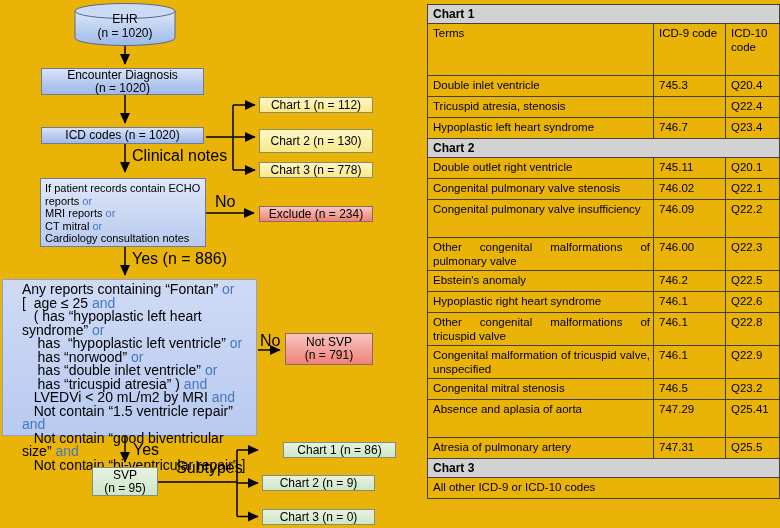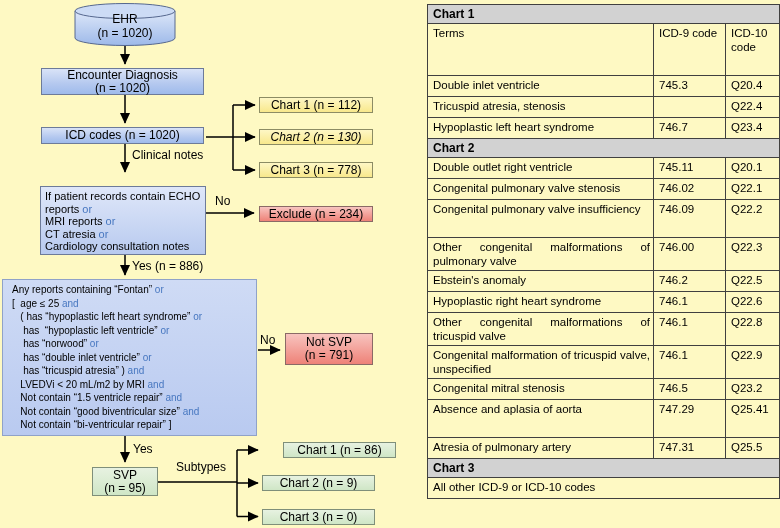--- a/index.html
+++ b/index.html
@@ -1,42 +1,42 @@
 <!DOCTYPE html>
 <html><head>
 <meta charset="utf-8">
 <style>
   html,body { margin:0; padding:0; background:#ffffff; }
   #app {
-    position:relative; width:780px; height:528px; background:#fef9c3;
+    position:relative; width:780px; height:528px; background:#eab308;
     font-family:"Liberation Sans", sans-serif; color:#000; overflow:hidden;
   }
   
   #flow { position:absolute; left:0; top:0; width:427px; height:528px; }
   #arrows { position:absolute; left:0; top:0; }
   .node {
     position:absolute; box-sizing:border-box; border:1px solid #6d7b99;
     display:flex; flex-direction:column; align-items:center; justify-content:center;
     text-align:center; line-height:13px; font-size:12px;
   }
   .blue-box  { background:linear-gradient(180deg,#d9e3f7 0%,#b4c8ef 60%,#9fbbeb 100%); }
   .blue-lite { background:linear-gradient(180deg,#dfe7f9 0%,#b8caef 100%); }
   .criteria  { background:linear-gradient(180deg,#cfdbf5 0%,#b9caf0 100%); border-color:#8fa2c8; }
   .yellow-box{ background:linear-gradient(180deg,#fef7c5 0%,#f8e88c 100%); border-color:#8c8c64; }
   .red-box   { background:linear-gradient(180deg,#f8c4bf 0%,#ee8278 100%); border-color:#8a6a66; }
   .green-box { background:linear-gradient(180deg,#e7f2e1 0%,#cfe6c6 100%); border-color:#7f8f7a; }
   .left-align { align-items:flex-start; justify-content:flex-start; text-align:left; }
   .rt { white-space:pre-wrap; }
   .rt-line { white-space:pre-wrap; }
   .conj { color:#4777c0; }
-  .lbl { position:absolute; font-size:12px; line-height:13px; }
+  .lbl { position:absolute; font-size:16px; line-height:13px; }
   #ehr-label { position:absolute; left:75px; top:12px; width:100px; text-align:center;
                font-size:12px; line-height:14px; }
-  #echo-box   { left:40px;  top:186px; width:166px; height:69px; font-size:11px;  line-height:12.6px; padding:3px 2px 2px 4px; }
-  #criteria-box { left:2px; top:279px; width:255px; height:157px; font-size:10px; line-height:13.5px; padding:3px 4px 3px 9px; }
+  #echo-box   { left:40px;  top:178px; width:166px; height:69px; font-size:11px;  line-height:12.6px; padding:3px 2px 2px 4px; }
+  #criteria-box { left:2px; top:279px; width:255px; height:157px; font-size:14px; line-height:13.5px; padding:3px 4px 3px 19px; }
   
   #table-wrap { position:absolute; left:427px; top:4px; width:352px; }
   table { border-collapse:collapse; table-layout:fixed; width:352px;
           font-size:11.5px; line-height:14px; }
   td { border:1px solid #404040; vertical-align:top; padding:2px 3px 2px 5px;
        overflow:hidden; }
   .sec-row  { height:16px; }
   .sec-cell { background:#d2d2d2; font-weight:bold; font-size:12px; }
   .colhead-row { height:52px; }
   .data-row { height:21px; }
@@ -99,31 +99,31 @@
       <div>(n = 1020)</div>
     </div>
 
     <div class="node blue-box" style="left:41px;top:127px;width:163px;height:17px;justify-content:center;">
       <div>ICD codes (n = 1020)</div>
     </div>
 
     <div class="lbl" style="left:132px;top:149px;">Clinical notes</div>
 
     <div class="node yellow-box" style="left:259px;top:97px;width:114px;height:16px;">Chart 1 (n = 112)</div>
-    <div class="node yellow-box" style="left:259px;top:129px;width:114px;height:16px;font-style:italic;">Chart 2 (n = 130)</div>
+    <div class="node yellow-box" style="left:259px;top:129px;width:114px;height:24px;">Chart 2 (n = 130)</div>
     <div class="node yellow-box" style="left:259px;top:162px;width:114px;height:16px;">Chart 3 (n = 778)</div>
 
     <div class="node blue-lite left-align" id="echo-box">
-      <div class="rt"><div class="rt-line"><span>If patient records contain ECHO reports </span><span class="conj">or</span></div><div class="rt-line"><span>MRI reports </span><span class="conj">or</span></div><div class="rt-line"><span>CT atresia </span><span class="conj">or</span></div><div class="rt-line"><span>Cardiology consultation notes</span></div></div>
+      <div class="rt"><div class="rt-line"><span>If patient records contain ECHO reports </span><span class="conj">or</span></div><div class="rt-line"><span>MRI reports </span><span class="conj">or</span></div><div class="rt-line"><span>CT mitral </span><span class="conj">or</span></div><div class="rt-line"><span>Cardiology consultation notes</span></div></div>
     </div>
 
     <div class="lbl" style="left:215px;top:195px;">No</div>
     <div class="node red-box" style="left:259px;top:206px;width:114px;height:16px;">Exclude (n = 234)</div>
 
-    <div class="lbl" style="left:132px;top:252px;margin-top:8px;">Yes (n = 886)</div>
+    <div class="lbl" style="left:132px;top:252px;">Yes (n = 886)</div>
 
     <div class="node criteria left-align" id="criteria-box">
       <div class="rt"><div class="rt-line"><span>Any reports containing “Fontan” </span><span class="conj">or</span></div><div class="rt-line"><span>[  age ≤ 25 </span><span class="conj">and</span></div><div class="rt-line"><span>   ( has “hypoplastic left heart syndrome” </span><span class="conj">or</span></div><div class="rt-line"><span>    has  “hypoplastic left ventricle” </span><span class="conj">or</span></div><div class="rt-line"><span>    has “norwood” </span><span class="conj">or</span></div><div class="rt-line"><span>    has “double inlet ventricle” </span><span class="conj">or</span></div><div class="rt-line"><span>    has “tricuspid atresia” ) </span><span class="conj">and</span></div><div class="rt-line"><span>   LVEDVi &lt; 20 mL/m2 by MRI </span><span class="conj">and</span></div><div class="rt-line"><span>   Not contain “1.5 ventricle repair” </span><span class="conj">and</span></div><div class="rt-line"><span>   Not contain “good biventricular size” </span><span class="conj">and</span></div><div class="rt-line"><span>   Not contain “bi-ventricular repair” ]</span></div></div>
     </div>
 
     <div class="lbl" style="left:260px;top:334px;">No</div>
     <div class="node red-box" style="left:285px;top:333px;width:88px;height:32px;">
       <div>Not SVP</div>
       <div>(n = 791)</div>
     </div>

